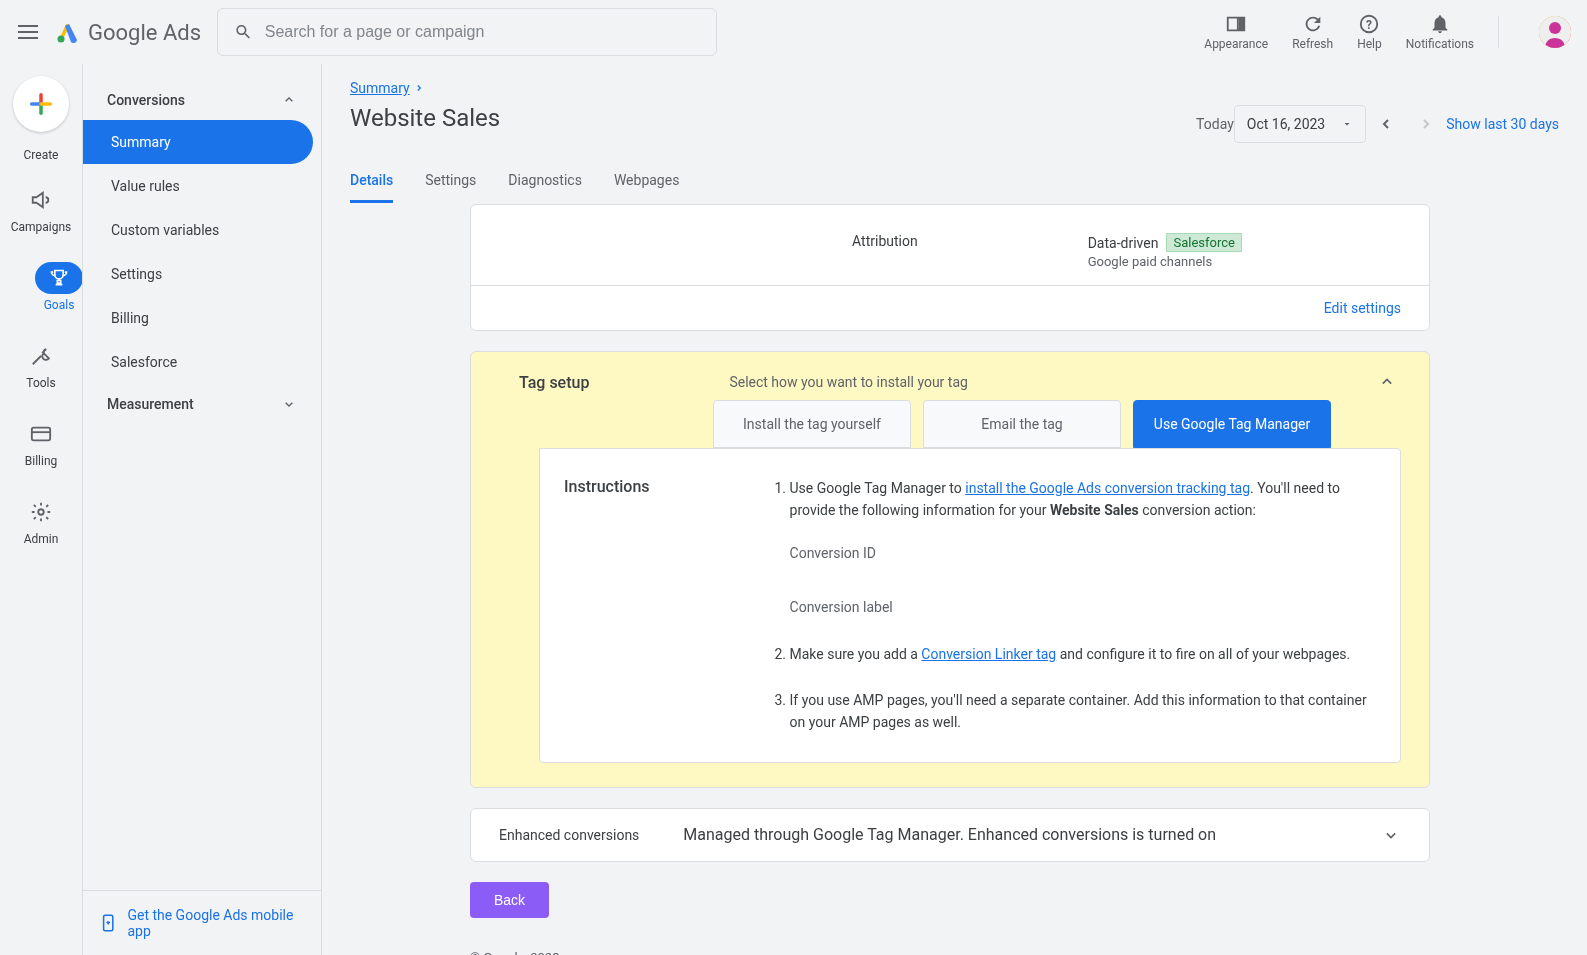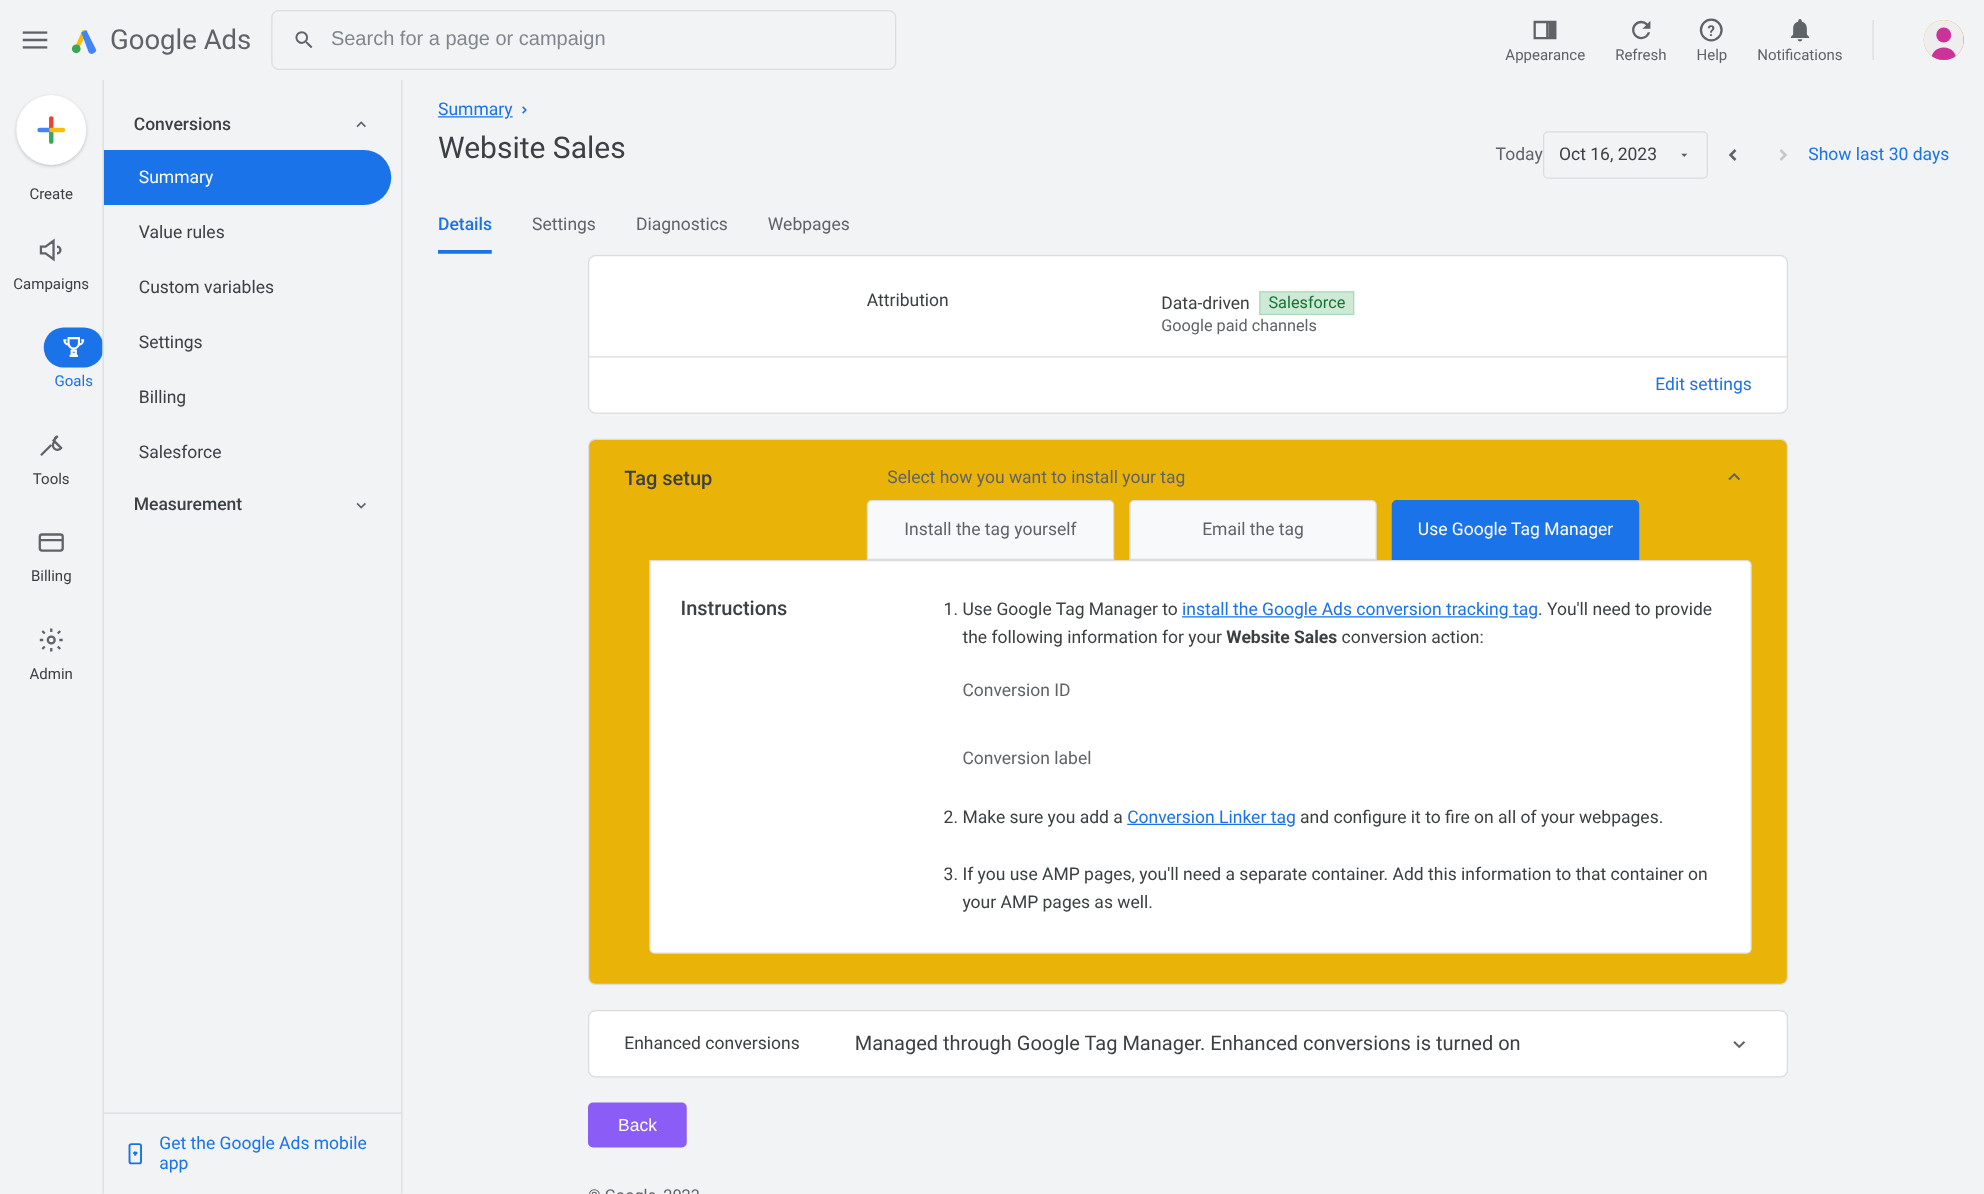--- a/index.html
+++ b/index.html
@@ -108,32 +108,32 @@
 .show-last { color:#1a73e8; cursor:pointer; }
 
 .tabs { display:flex; gap:32px; margin-top:16px; border-bottom:1px solid transparent; }
 .tab { padding: 12px 0; cursor:pointer; color:#5f6368; }
 .tab.active { color:#1a73e8; border-bottom:3px solid #1a73e8; font-weight:500; }
 
 .card {
   background:#fff; border:1px solid #dadce0; border-radius:6px;
   margin-top:0; width: 960px;
 }
-.attribution { padding: 28px 28px 16px 222px; display:flex; gap:170px; align-items:flex-start; }
+.attribution { padding: 28px 28px 16px 222px; display:flex; gap:170px; align-items:flex-start;justify-content:center; }
 .attr-label { color:#3c4043; }
 .attr-value { display:flex; flex-direction:column; gap:2px; }
 .attr-line1 { display:flex; align-items:center; gap:8px; }
 .badge-recommended { background:#ceead6; color:#137333; padding:1px 6px; font-size:13px; border:1px solid #a8dab5;}
 .attr-sub { color:#5f6368; font-size:13px; }
 
 .card-divider { border-top:1px solid #dadce0; }
 .edit-row { display:flex; justify-content:flex-end; padding:14px 28px; }
 .link-btn { color:#1a73e8; cursor:pointer; }
 
-.tag-setup-card { background:#eab308; border:1px solid #dadce0; border-radius:6px; margin-top:20px; width:960px; }
+.tag-setup-card { background:#fef9c3; border:1px solid #dadce0; border-radius:6px; margin-top:20px; width:960px;padding-left:20px; }
 .tag-header { display:flex; align-items:center; padding:20px 28px 8px 28px; gap:140px;}
 .tag-title { font-size:16px; font-weight:500; }
 .tag-sub { color:#5f6368; flex:1; }
 .expand-icon { width:24px; cursor:pointer; }
 
 .install-tabs { display:flex; gap:12px; padding: 0 0 0 222px; }
 .install-tab {
   width:198px; height:48px; border:1px solid #dadce0; border-radius:4px 4px 0 0;
   display:flex; align-items:center; justify-content:center; text-align:center;
   background:#f8f9fa; color:#5f6368; cursor:pointer; font-size:14px; padding:0 8px;

